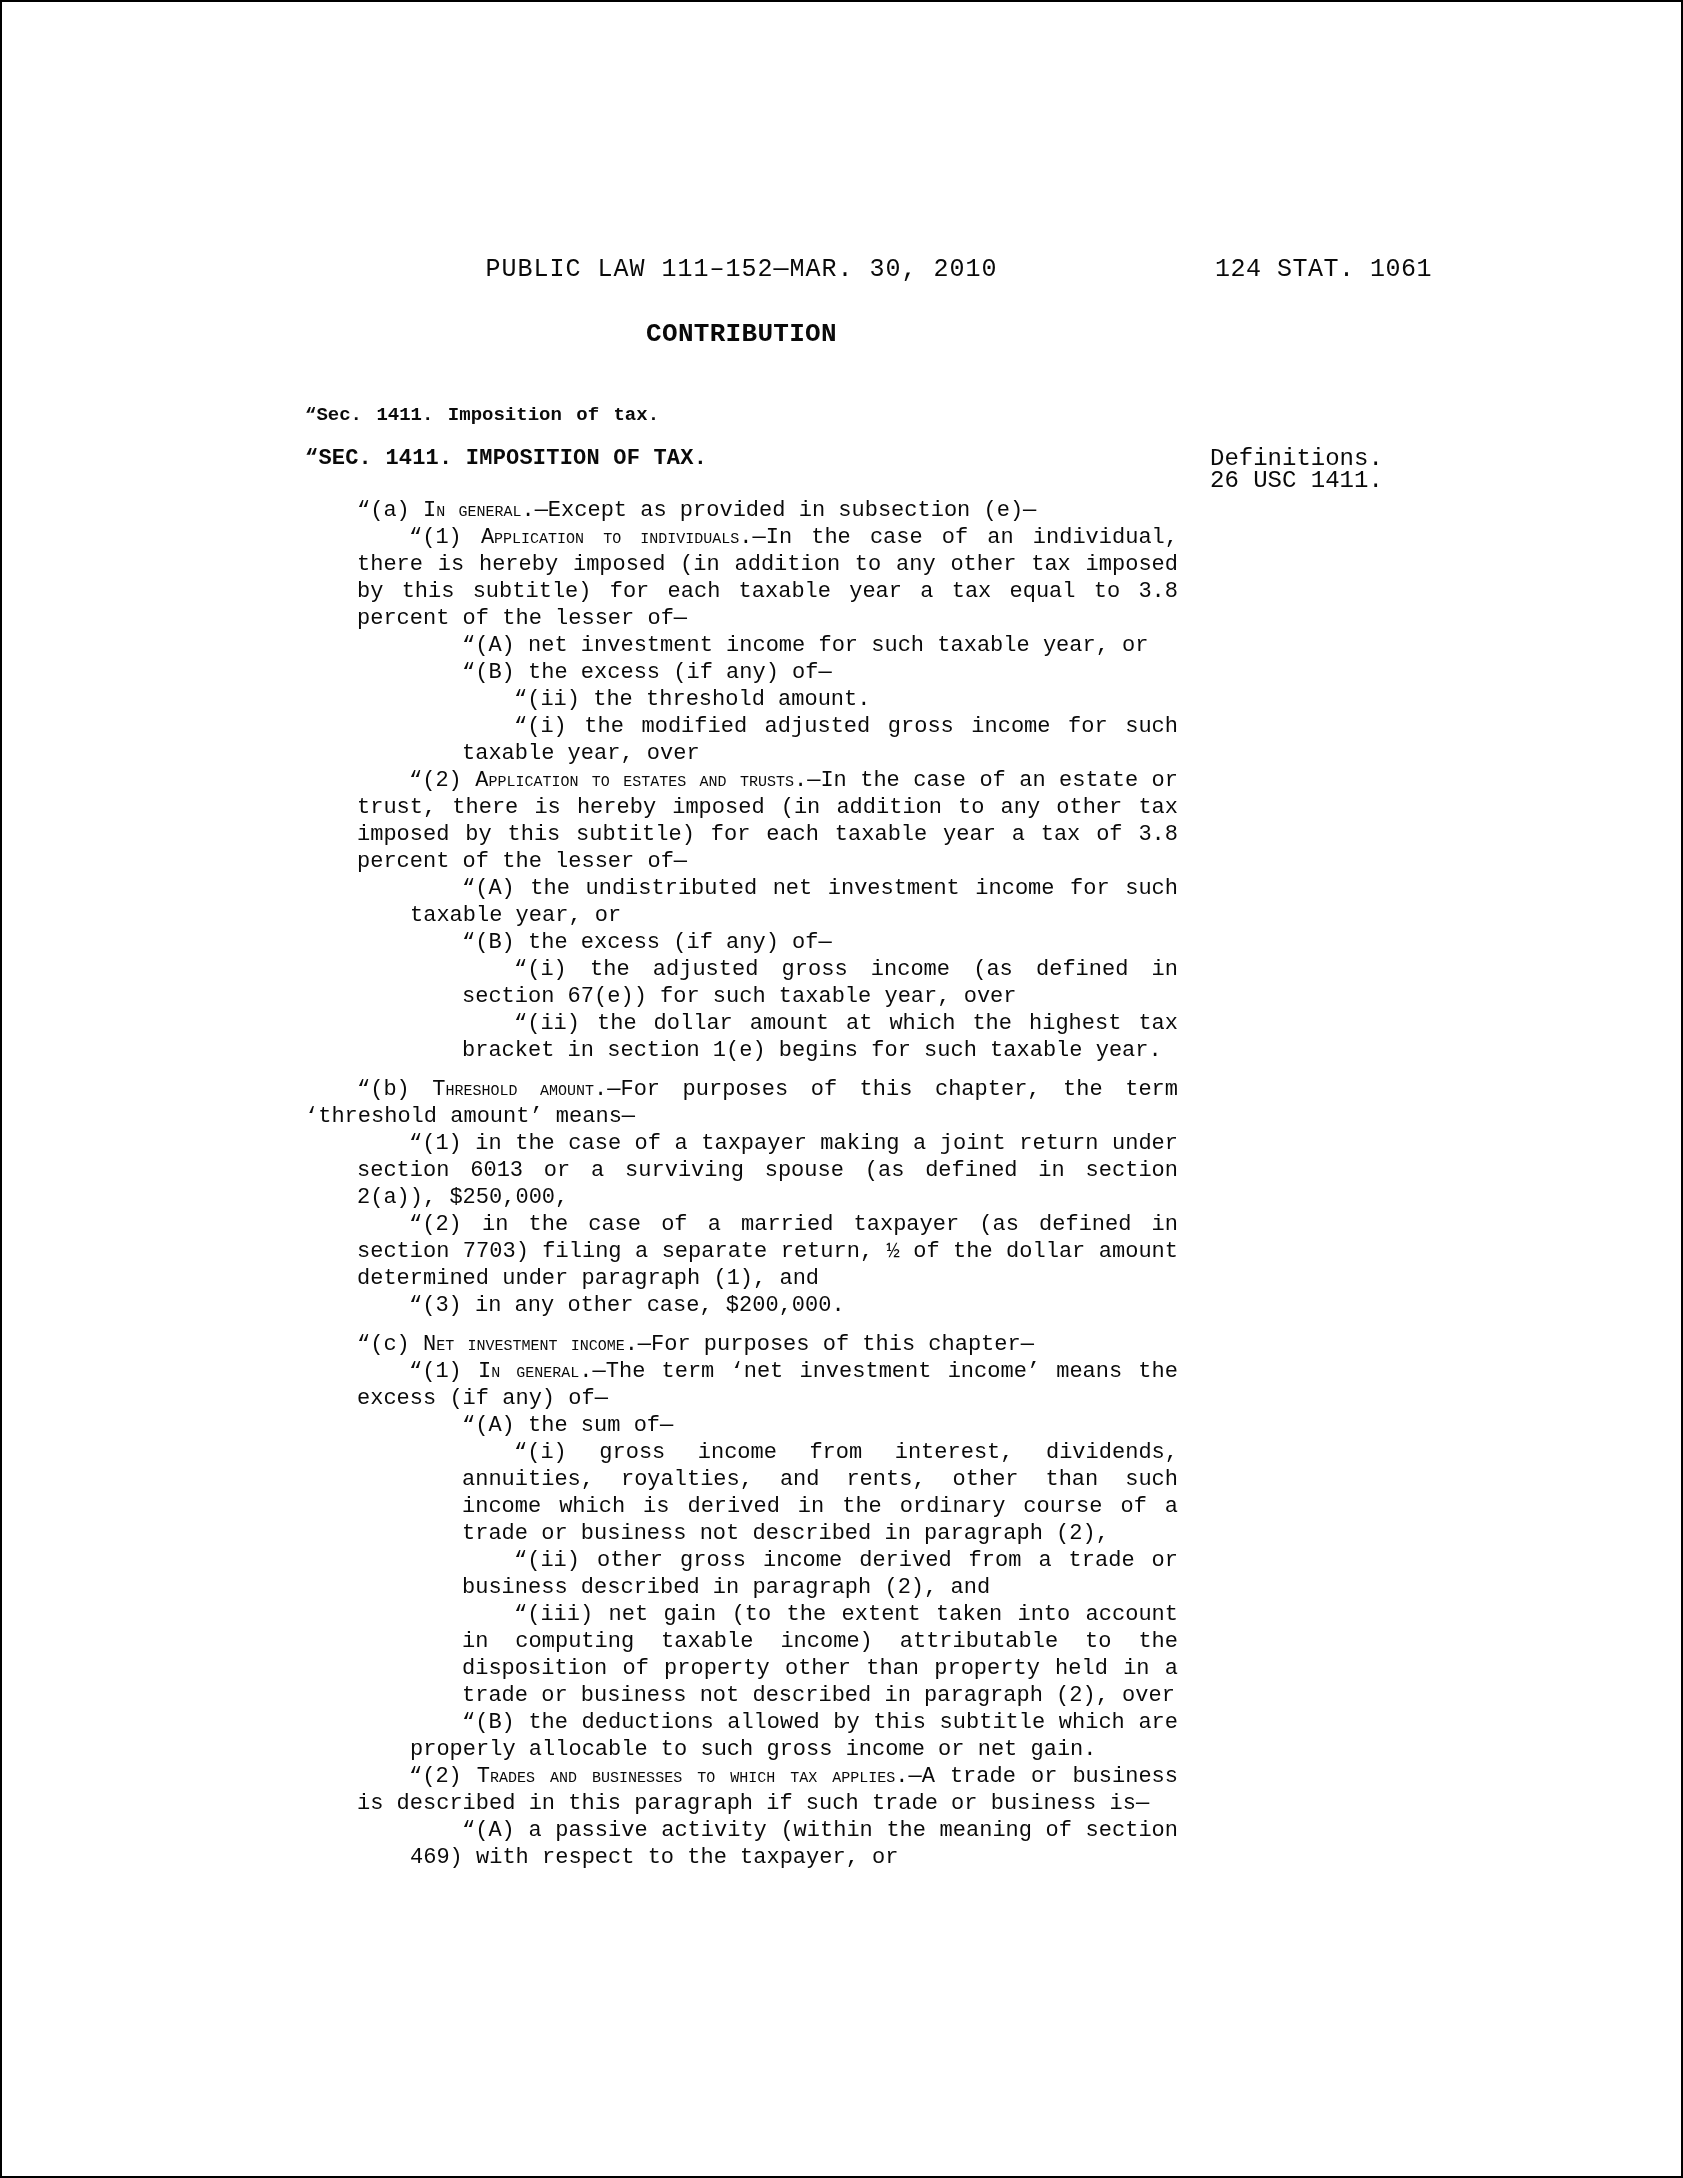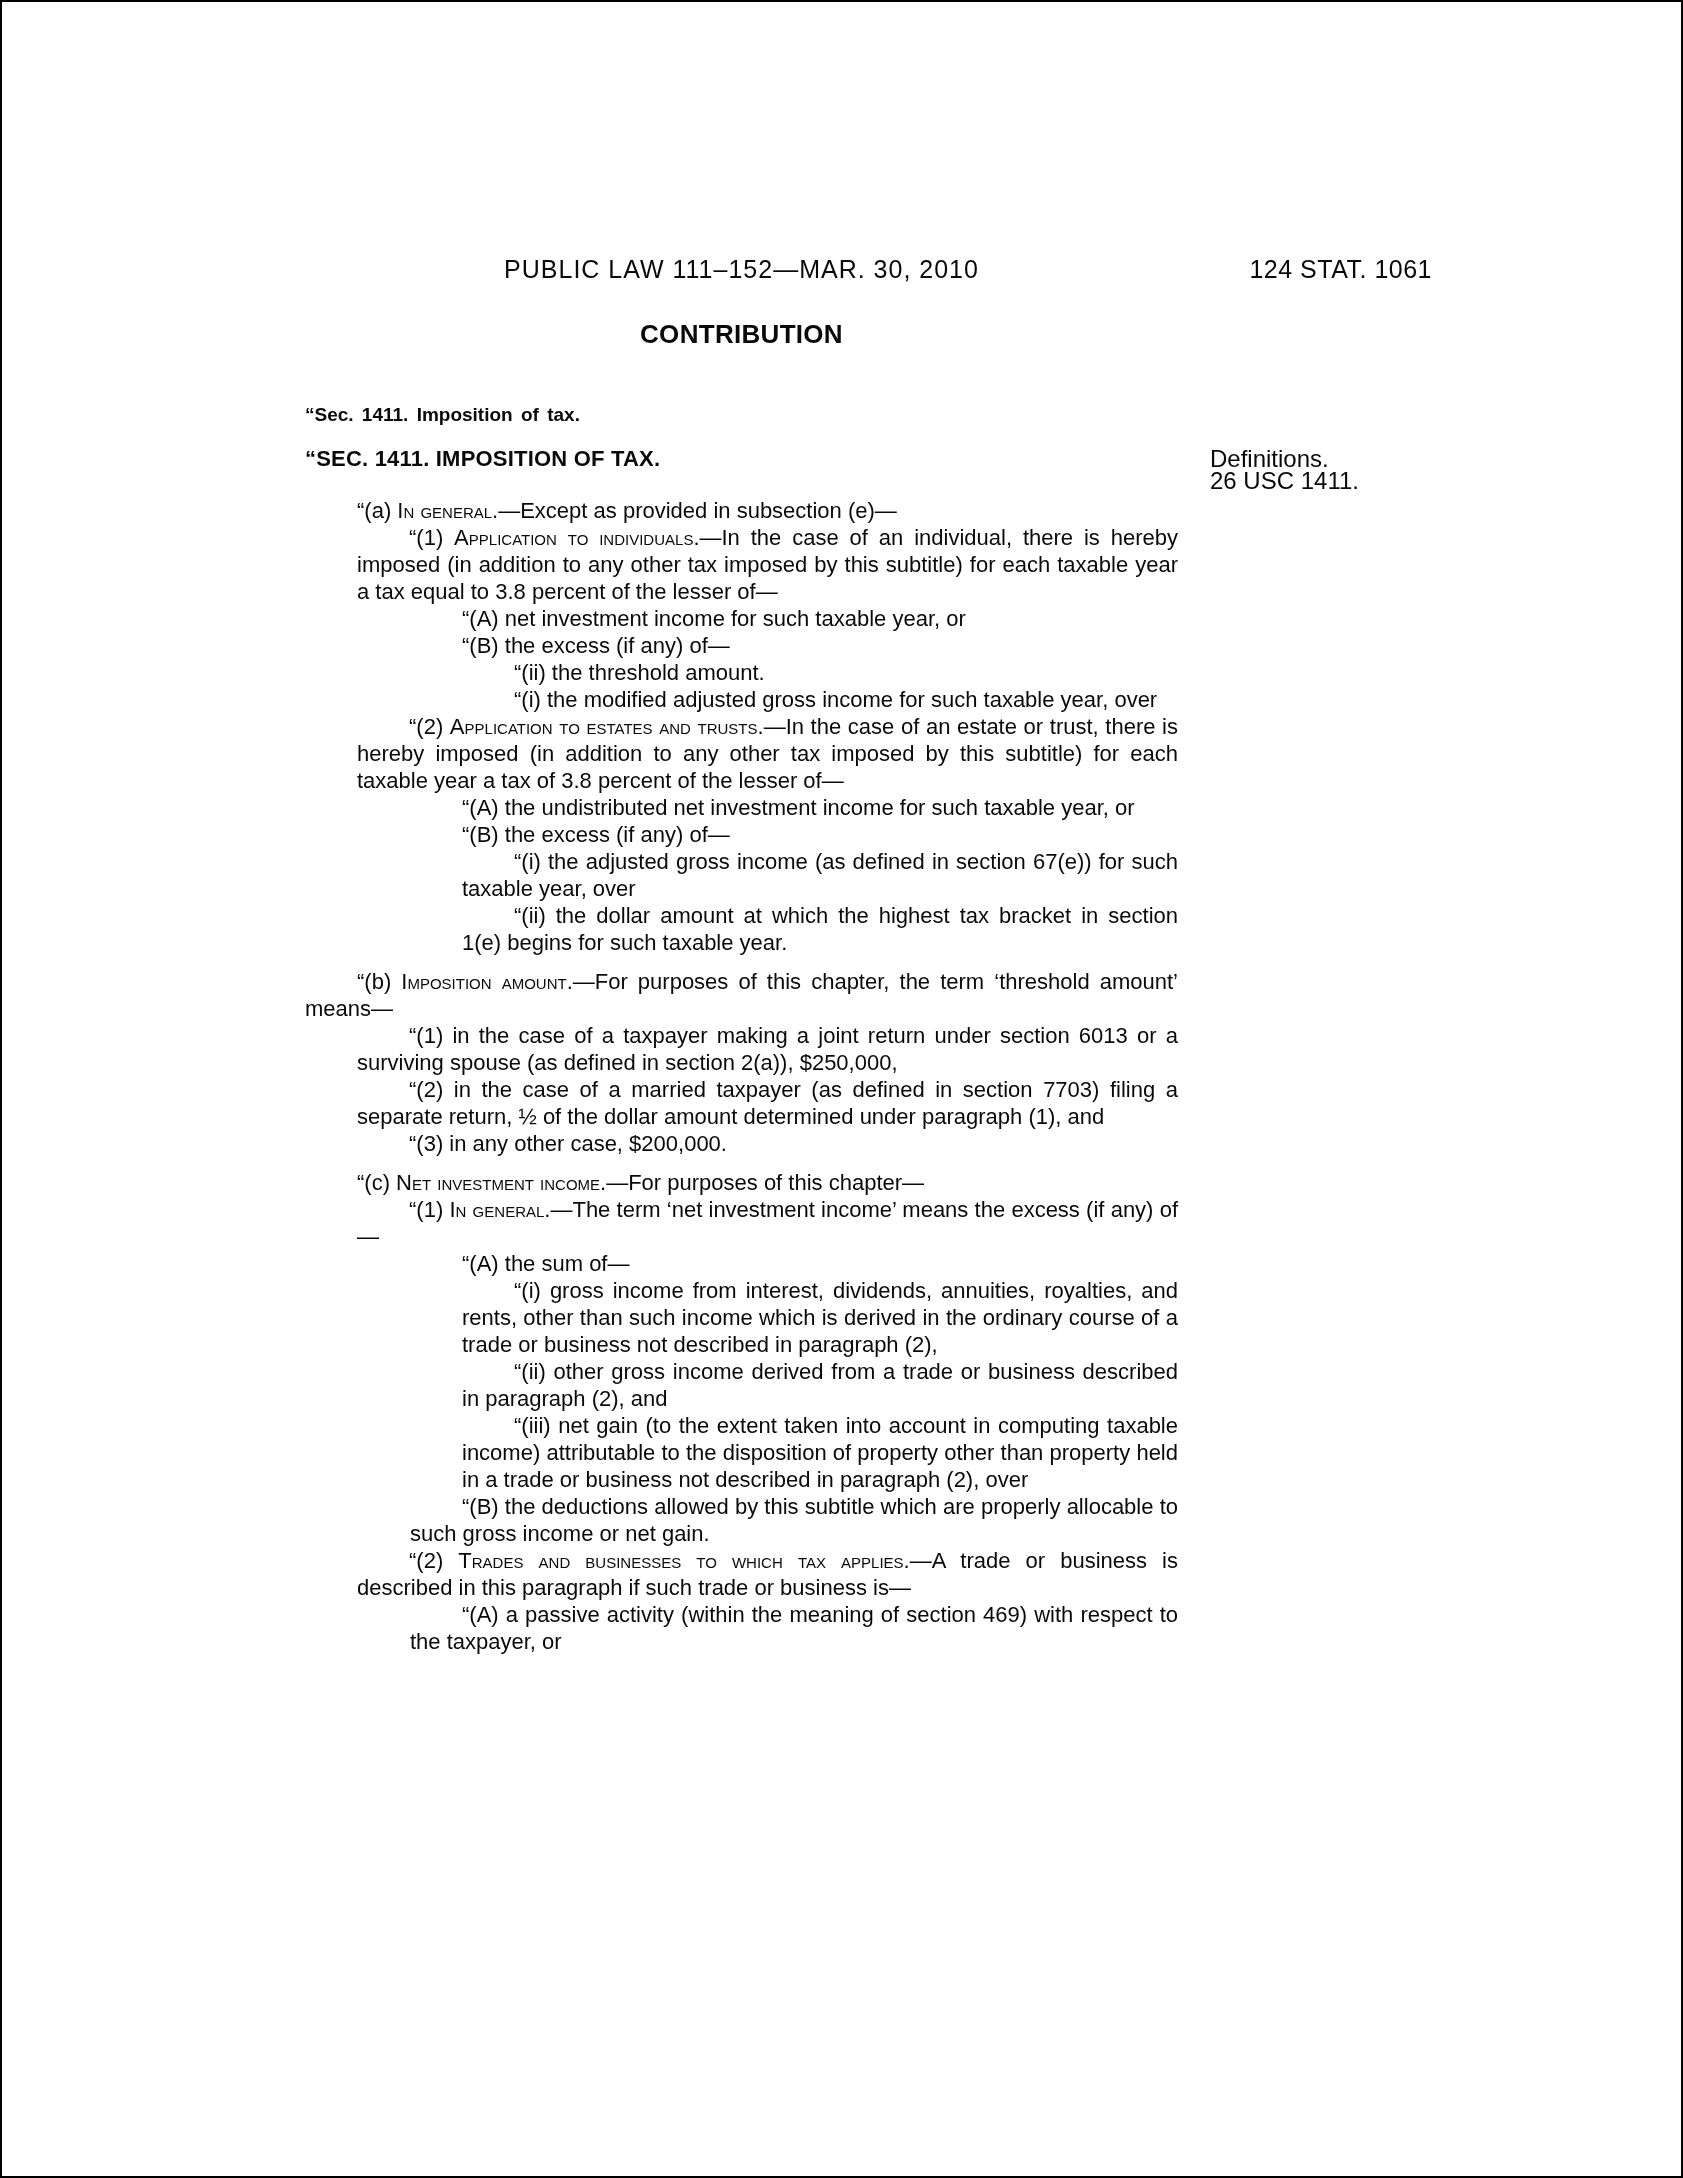--- a/index.html
+++ b/index.html
@@ -7,21 +7,21 @@
     padding: 0;
     background: #e8e8e8;
   }
   .page {
     position: relative;
     width: 1683px;
     height: 2178px;
     background: #ffffff;
     box-shadow: inset 0 0 0 2px #000000;
     overflow: hidden;
-    font-family: Liberation Sans, sans-serif;
+    font-family: Liberation Mono, monospace;
     color: #0a0a0a;
   }
   .run-law {
     position: absolute;
     top: 255px;
     left: 305px;
     width: 873px;
     text-align: center;
     font-size: 25px;
     letter-spacing: 1px;
@@ -124,21 +124,21 @@
       <div class="para indent-2"><span>“(1) </span><span class="sc">Application to individuals</span><span>.—In the case of an individual, there is hereby imposed (in addition to any other tax imposed by this subtitle) for each taxable year a tax equal to 3.8 percent of the lesser of—</span></div>
       <div class="para indent-3"><span>“(A) net investment income for such taxable year, or</span></div>
       <div class="para indent-3"><span>“(B) the excess (if any) of—</span></div>
       <div class="para indent-4"><span>“(ii) the threshold amount.</span></div>
       <div class="para indent-4"><span>“(i) the modified adjusted gross income for such taxable year, over</span></div>
       <div class="para indent-2"><span>“(2) </span><span class="sc">Application to estates and trusts</span><span>.—In the case of an estate or trust, there is hereby imposed (in addition to any other tax imposed by this subtitle) for each taxable year a tax of 3.8 percent of the lesser of—</span></div>
       <div class="para indent-3"><span>“(A) the undistributed net investment income for such taxable year, or</span></div>
       <div class="para indent-3"><span>“(B) the excess (if any) of—</span></div>
       <div class="para indent-4"><span>“(i) the adjusted gross income (as defined in section 67(e)) for such taxable year, over</span></div>
       <div class="para indent-4"><span>“(ii) the dollar amount at which the highest tax bracket in section 1(e) begins for such taxable year.</span></div>
-      <div class="para indent-1"><span>“(b) </span><span class="sc">Imposition amount</span><span>.—For purposes of this chapter, the term ‘threshold amount’ means—</span></div>
+      <div class="para indent-1"><span>“(b) </span><span class="sc">Threshold amount</span><span>.—For purposes of this chapter, the term ‘threshold amount’ means—</span></div>
       <div class="para indent-2"><span>“(1) in the case of a taxpayer making a joint return under section 6013 or a surviving spouse (as defined in section 2(a)), $250,000,</span></div>
       <div class="para indent-2"><span>“(2) in the case of a married taxpayer (as defined in section 7703) filing a separate return, ½ of the dollar amount determined under paragraph (1), and</span></div>
       <div class="para indent-2"><span>“(3) in any other case, $200,000.</span></div>
       <div class="para indent-1"><span>“(c) </span><span class="sc">Net investment income</span><span>.—For purposes of this chapter—</span></div>
       <div class="para indent-2"><span>“(1) </span><span class="sc">In general</span><span>.—The term ‘net investment income’ means the excess (if any) of—</span></div>
       <div class="para indent-3"><span>“(A) the sum of—</span></div>
       <div class="para indent-4"><span>“(i) gross income from interest, dividends, annuities, royalties, and rents, other than such income which is derived in the ordinary course of a trade or business not described in paragraph (2),</span></div>
       <div class="para indent-4"><span>“(ii) other gross income derived from a trade or business described in paragraph (2), and</span></div>
       <div class="para indent-4"><span>“(iii) net gain (to the extent taken into account in computing taxable income) attributable to the disposition of property other than property held in a trade or business not described in paragraph (2), over</span></div>
       <div class="para indent-3"><span>“(B) the deductions allowed by this subtitle which are properly allocable to such gross income or net gain.</span></div>

